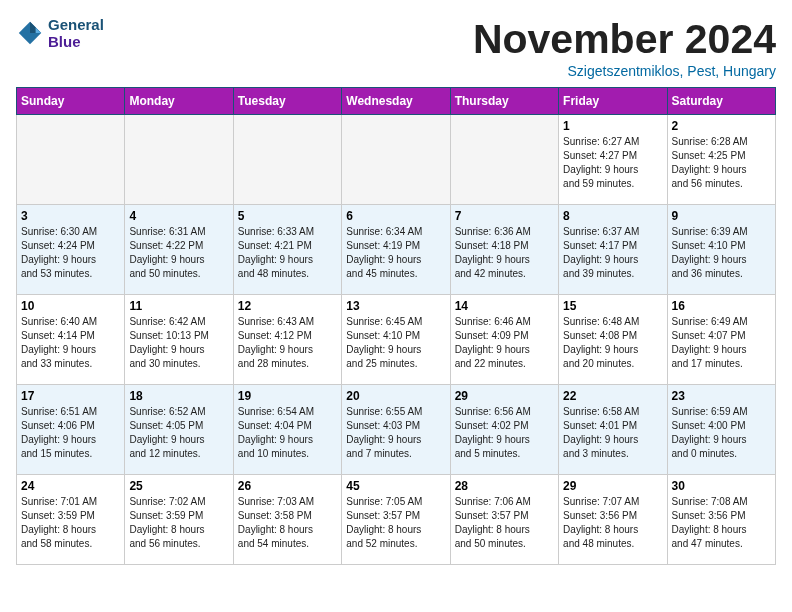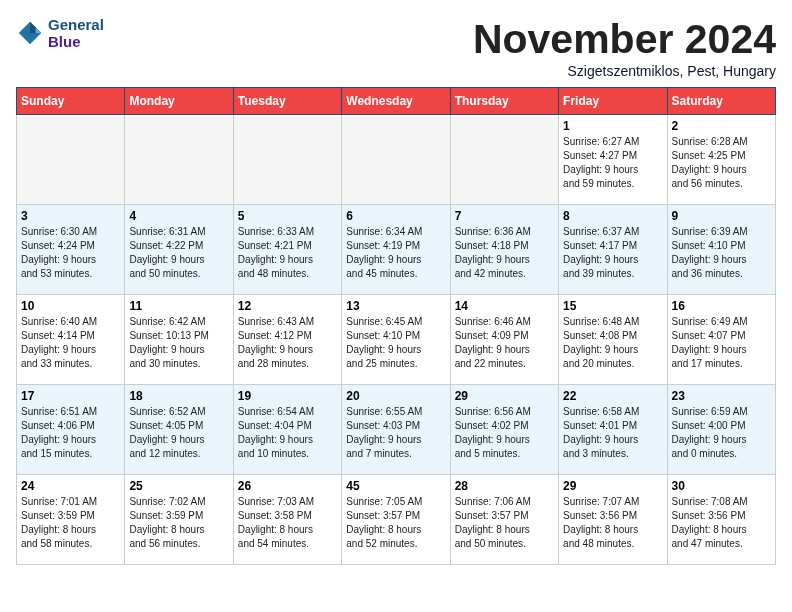--- a/index.html
+++ b/index.html
@@ -28,29 +28,29 @@
     .title-section {
       text-align: right;
     }
     .month-title {
       font-size: 41px;
       font-weight: bold;
       color: #222;
     }
     .location {
       font-size: 14px;
-      color: #0f172a;
+      color: #0369a1;
     }
     .calendar {
       width: 100%;
       border-collapse: collapse;
       font-size: 11px;
     }
     .calendar th {
-      background: #ef4444;
+      background: #a21caf;
       color: #fff;
       padding: 6px 4px;
       text-align: left;
       font-size: 12px;
       border: 1px solid #1a5276;
     }
     .calendar td {
       border: 1px solid #ccc;
       vertical-align: top;
       padding: 4px;

